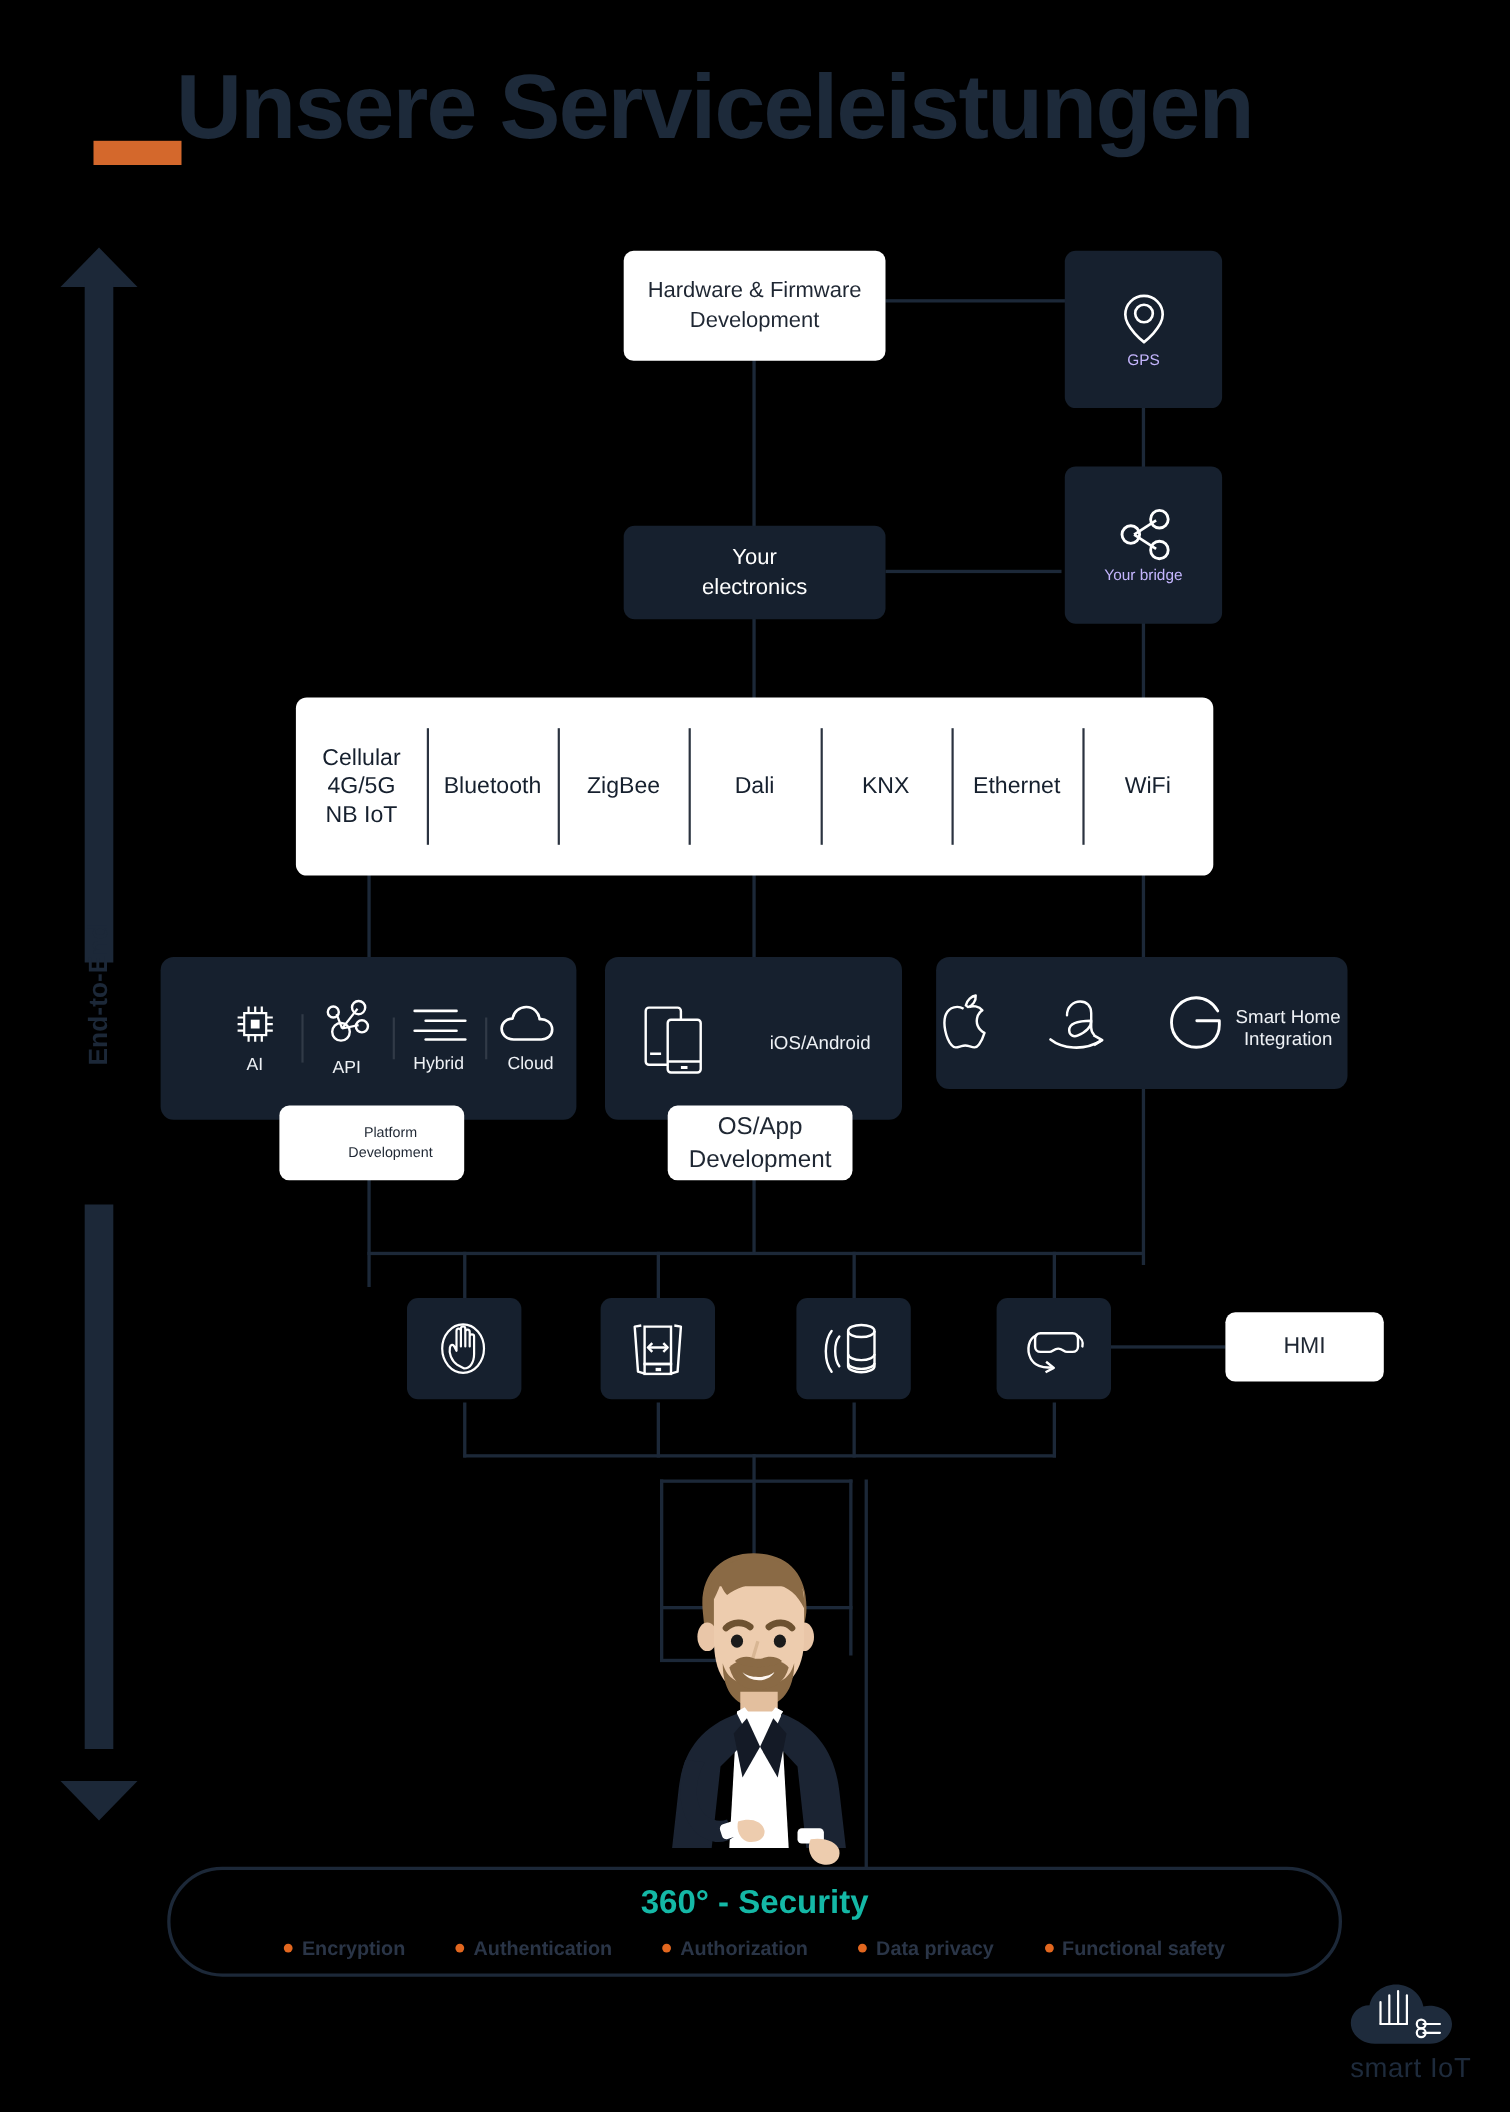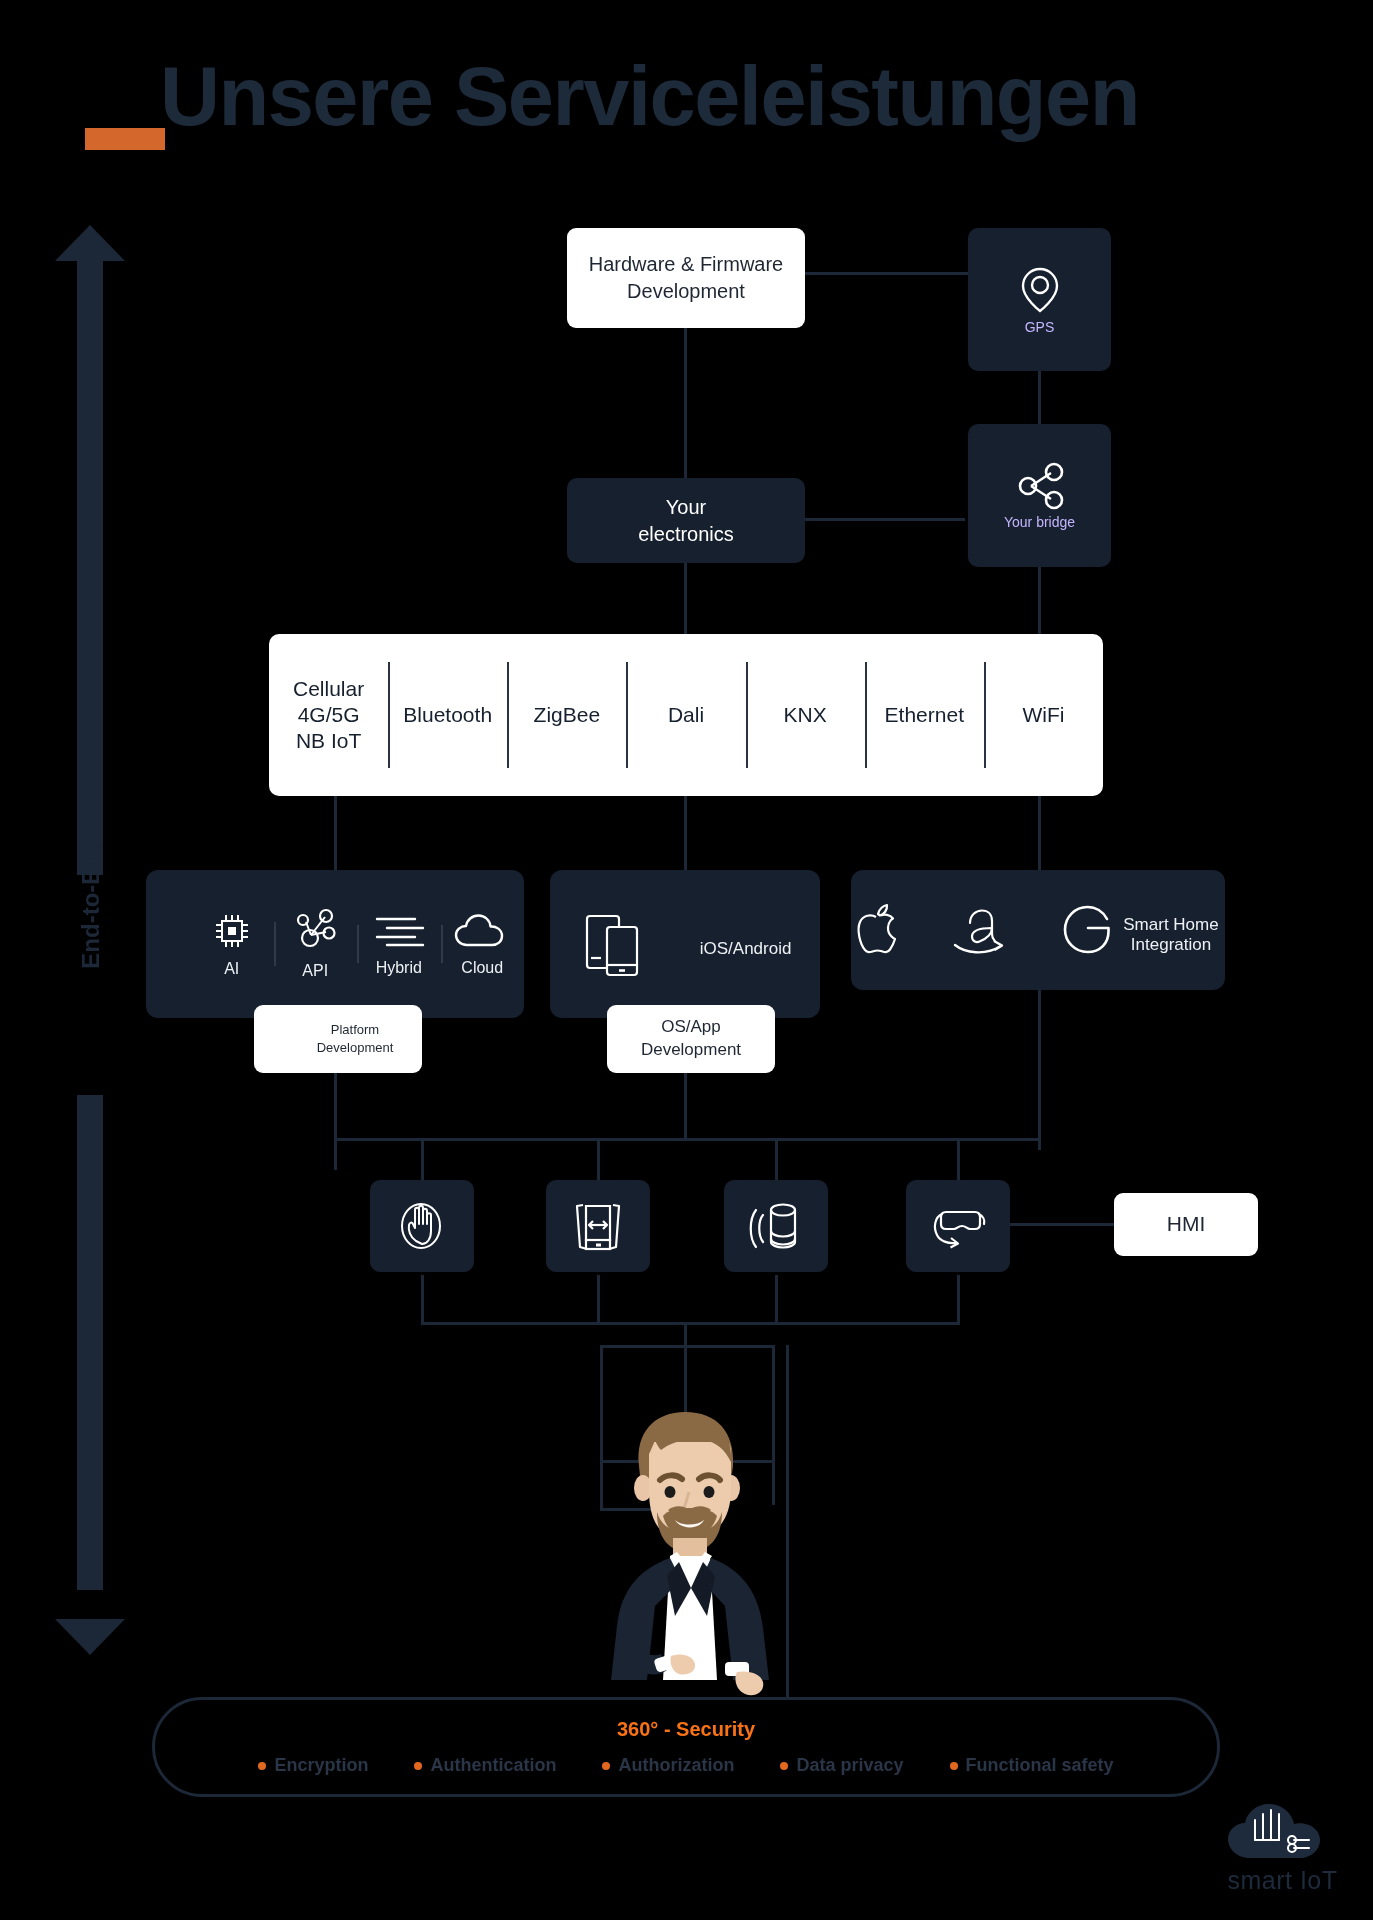--- a/index.html
+++ b/index.html
@@ -93,21 +93,21 @@
     position: absolute; width: 104px; height: 92px; background: #16202e;
     border-radius: 10px; display: flex; align-items: center; justify-content: center; z-index: 4;
   }
 
   
   .security {
     position: absolute; left: 152px; top: 1697px; width: 1068px; height: 100px;
     border: 3px solid #1c2838; border-radius: 50px; z-index: 3;
     display: flex; flex-direction: column; align-items: center; justify-content: center;
   }
-  .security .sec-title { color: #f97316; font-size: 20px; font-weight: 700; margin-bottom: 14px; }
+  .security .sec-title { color: #14b8a6; font-size: 30px; font-weight: 700; margin-bottom: 14px; }
   .security .sec-items { display: flex; gap: 46px; }
   .security .sec-item { display: flex; align-items: center; gap: 8px; color: #2a3547; font-size: 18px; font-weight: 700; }
   .security .dot { width: 8px; height: 8px; border-radius: 50%; background: #e2671f; display: inline-block; }
 
   
   .logo { position: absolute; left: 1210px; top: 1800px; width: 145px; height: 95px; z-index: 5; }
   .logo .logo-text {
     position: absolute; left: 0; bottom: 0; width: 145px; text-align: center;
     color: #1e2b3c; font-size: 25px; font-weight: 400; letter-spacing: 0.5px;
   }
@@ -320,21 +320,21 @@
       </span>
     </div>
     <span class="panel-center-cap">Smart Home Integration</span>
   </div>
 
   <div class="wbox" style="left:254px; top:1005px; width:168px; height:68px; flex-direction:column; font-size:13px; z-index:6;padding-left:44px;">
     <span>Platform</span>
     <span>Development</span>
   </div>
 
-  <div class="wbox" style="left:607px; top:1005px; width:168px; height:68px; flex-direction:column; font-size:17px; z-index:6;">
+  <div class="wbox" style="left:607px; top:1005px; width:168px; height:68px; flex-direction:column; font-size:22px; z-index:6;">
     <span>OS/App</span>
     <span>Development</span>
   </div>
 
   <div class="tile" style="left:370px; top:1180px;">
     <span>
       <svg width="54" height="58" viewBox="0 0 54 58">
         <ellipse cx="26" cy="29" rx="19" ry="22" fill="none" stroke="#fff" stroke-width="2"></ellipse>
         <path d="M21 44 C15 40 13 33 14 28 C14.6 25 17 25 18 27 L20 31 L20 13 C20 10 24 10 24 13 L24 27 L24 11 C24 8 28 8 28 11 L28 27 L28 14 C28 11 32 11 32 14 L32 27 L32 18 C32 15.5 36 15.5 36 18 L36 34 C36 42 32 47 27 47 Z" fill="none" stroke="#fff" stroke-width="2" stroke-linejoin="round"></path>
       </svg>

